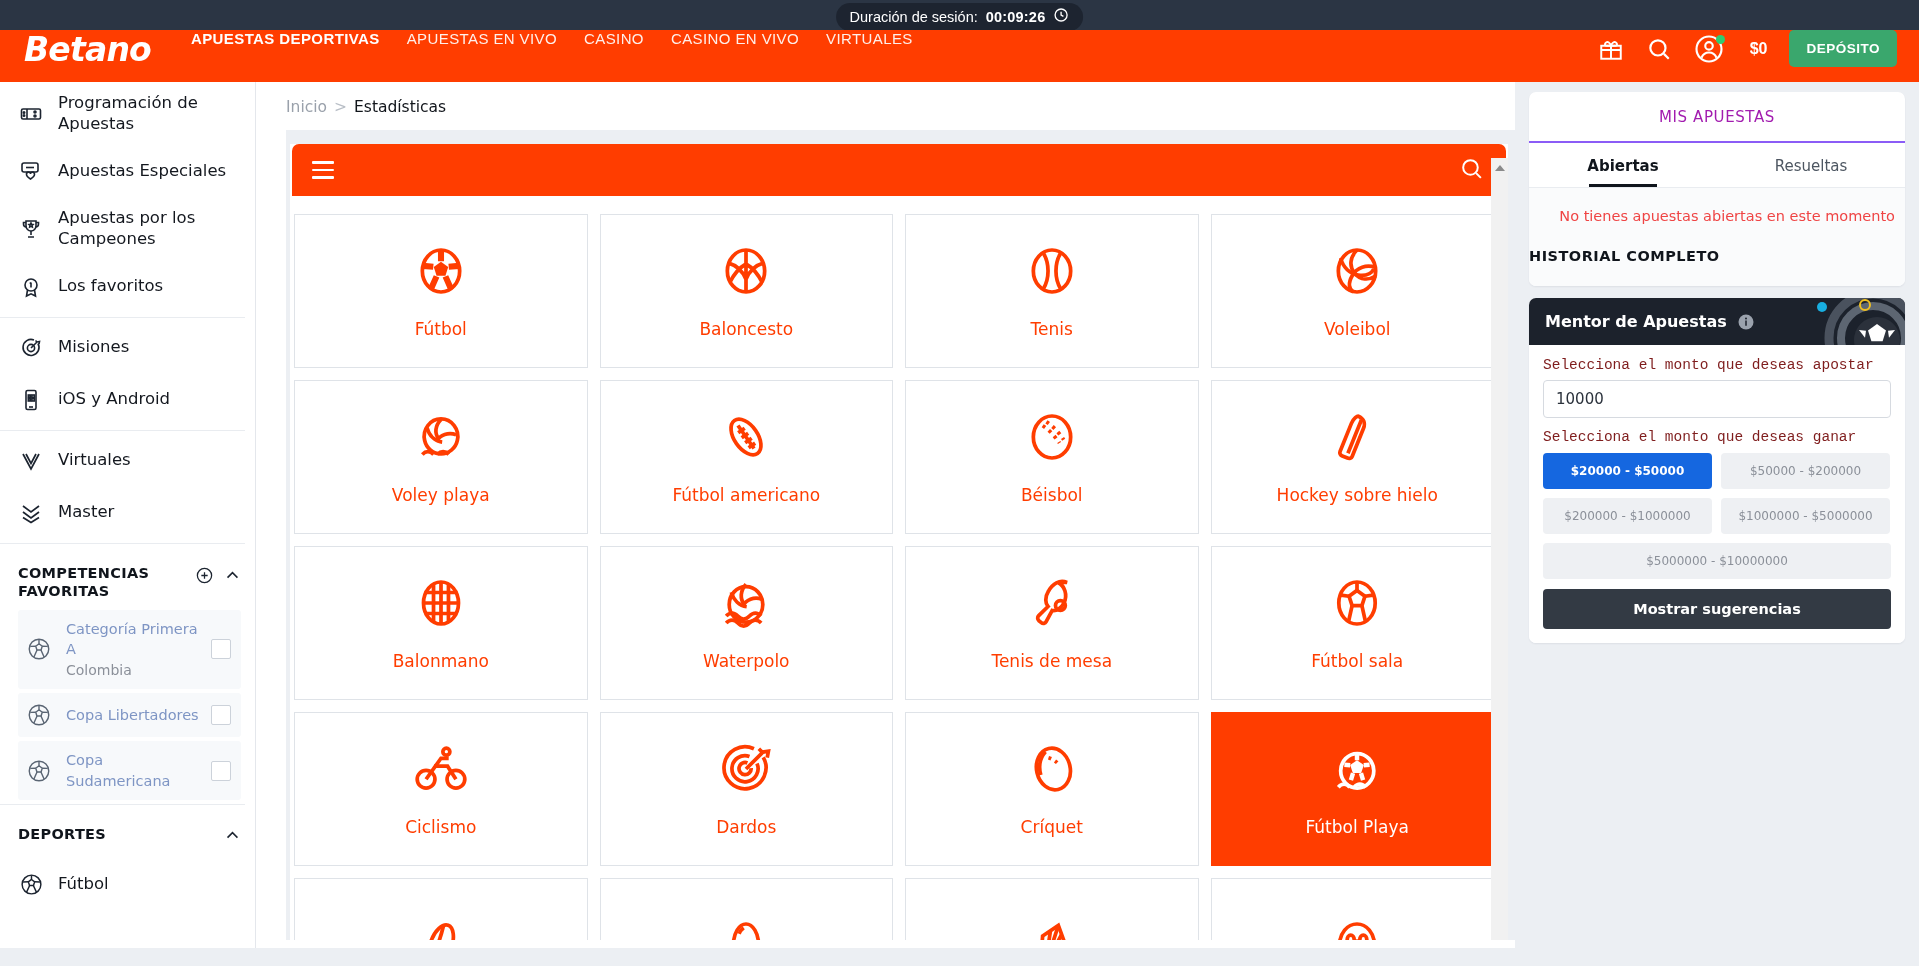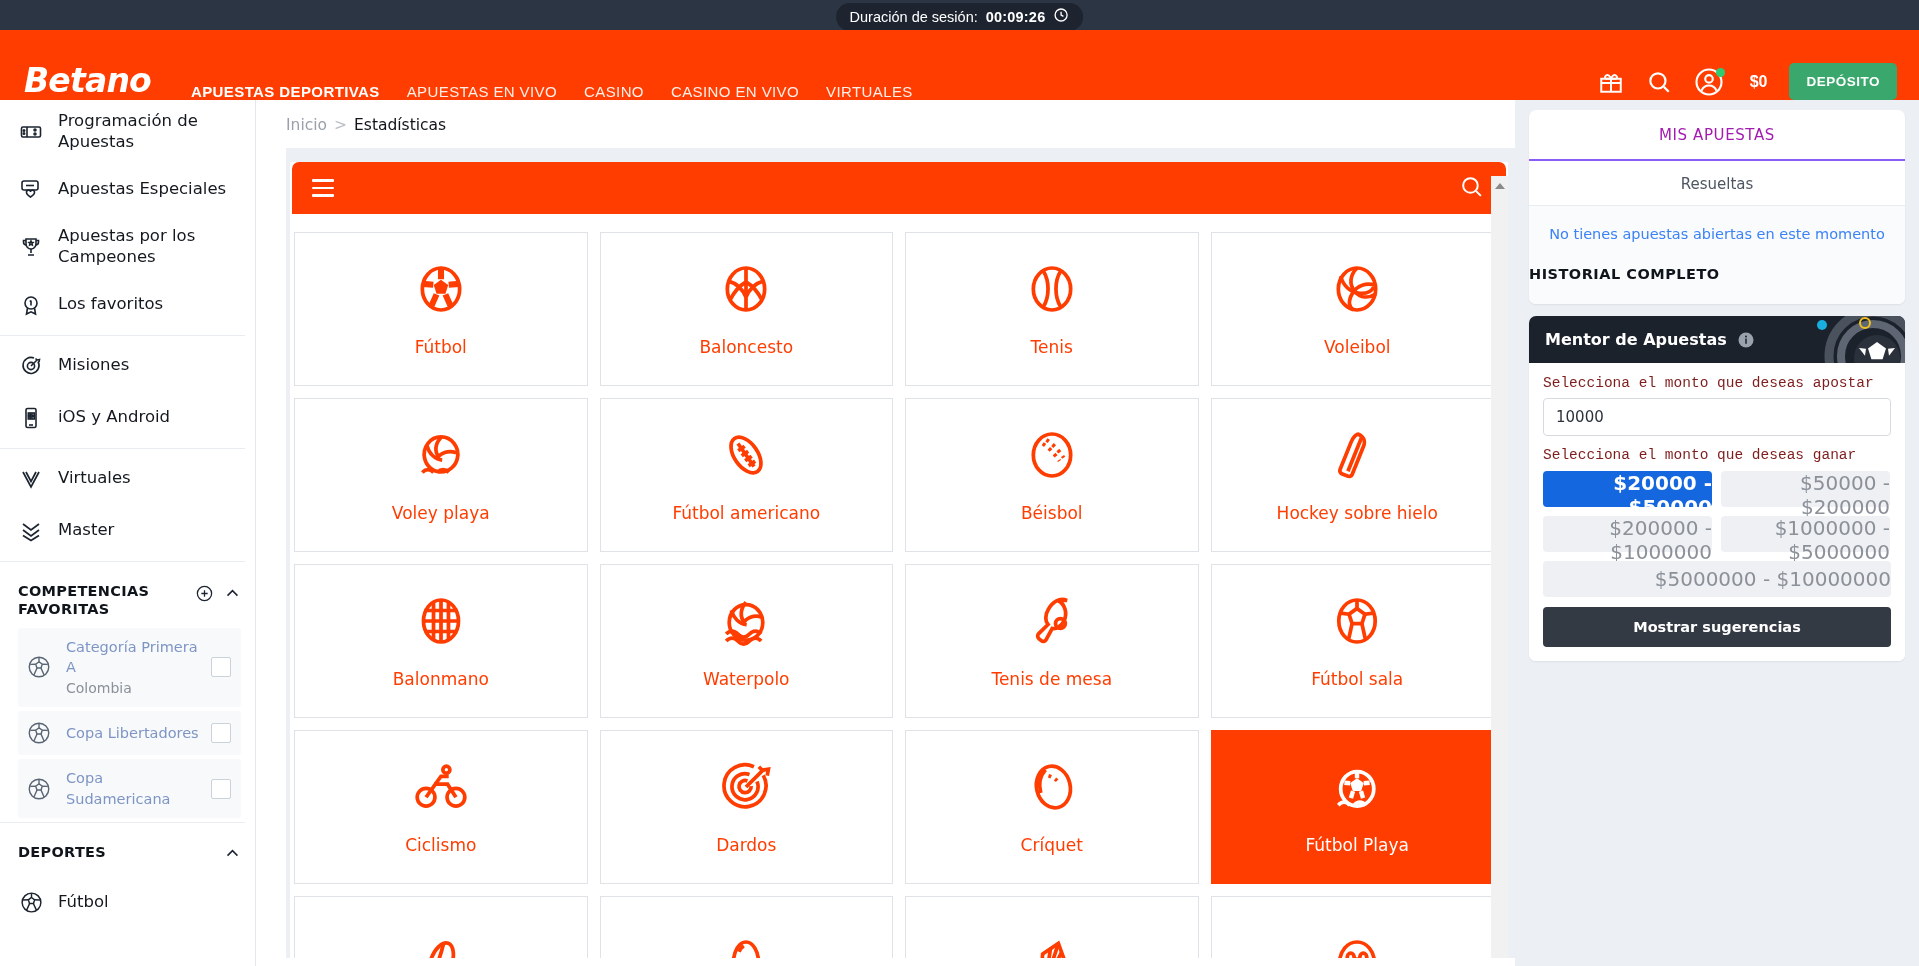--- a/index.html
+++ b/index.html
@@ -29,23 +29,23 @@
     position: absolute; left: 50%; transform: translateX(-50%);
     top: 3px;
     white-space: nowrap;
   }
   .session-pill .lbl { font-weight: 400; }
   .session-pill .val { font-weight: 700; letter-spacing: .2px; }
   .clock-ic { display: block; }
 
   
   .header {
-    height: 70px; width: 100%;
+    height: 52px; width: 100%;
     background: #ff3d00;
-    display: flex; align-items: flex-end;
+    display: flex; align-items: flex-start;
     padding: 0 22px 0 24px;
     position: relative;
   }
   .brand {
     color: #fff;
     font-family: "DejaVu Sans", sans-serif;
     font-size: 33px; font-weight: 700; font-style: italic;
     letter-spacing: -0.8px;
     margin-right: 40px;
     user-select: none;
@@ -229,21 +229,21 @@
     font-size: 15px; color: #4d5661; cursor: pointer; position: relative;
     font-family: "DejaVu Sans", sans-serif;
   }
   .mb-tab.active { color: #10151c; font-weight: 700; }
   .mb-tab.active::after {
     content: ""; position: absolute; bottom: 0; left: 50%;
     transform: translateX(-50%);
     width: 68px; height: 3px; background: #10151c;
   }
   .mb-empty {
-    text-align: center; font-size: 14.5px; color: #3b82f6;
+    text-align: right; font-size: 14.5px; color: #ef4444;
     padding: 20px 10px 18px 10px; background: #fafbfc;
     font-family: "DejaVu Sans", sans-serif;
   }
   .mb-history {
     font-size: 14.5px; font-weight: 700;
     letter-spacing: .5px; color: #10151c; padding: 6px 0 22px 0;
     background: #fafbfc; border-radius: 0 0 7px 7px; cursor: pointer;
     font-family: "DejaVu Sans", sans-serif;
   }
 
@@ -269,23 +269,22 @@
     border: 1px solid #d6dae0; border-radius: 4px;
     padding: 0 12px; font-size: 15px; color: #2b323c;
     font-family: "DejaVu Sans", sans-serif;
     margin-bottom: 11px; background: #fff;
   }
   .m-grid { display: flex; flex-wrap: wrap; gap: 9px; margin-top: 8px; }
   .m-opt {
     flex: 0 0 calc(50% - 5px);
     background: #eef0f3; color: #8b9099;
     border: none; border-radius: 4px;
-    height: 36px; font-size: 20px; cursor: pointer;
-    font-family: "DejaVu Sans", sans-serif;
-    text-align: right;
+    height: 36px; font-size: 12px; cursor: pointer;
+    font-family: "DejaVu Sans", sans-serif;
   }
   .m-opt.wide { flex: 0 0 100%; }
   .m-opt.on { background: #1567e0; color: #fff; font-weight: 700; }
   .m-cta {
     width: 100%; margin-top: 10px; height: 40px;
     background: #333a44; color: #fff; border: none; border-radius: 4px;
     font-size: 14.5px; font-weight: 700; cursor: pointer;
     font-family: "DejaVu Sans", sans-serif;
   }
 </style>
@@ -805,20 +804,21 @@
 
       </div>
     </div>
   </div>
 
   <div class="right">
 
     <div class="card">
       <div class="mb-title">MIS APUESTAS</div>
       <div class="mb-tabs">
+        <div class="mb-tab active">Abiertas</div>
         <div class="mb-tab">Resueltas</div>
       </div>
       <div class="mb-empty">No tienes apuestas abiertas en este momento</div>
       <div class="mb-history">HISTORIAL COMPLETO</div>
     </div>
 
     <div class="card mentor">
       <div class="mentor-head">
         <span class="mt">Mentor de Apuestas</span>
         <span class="info-ic">

